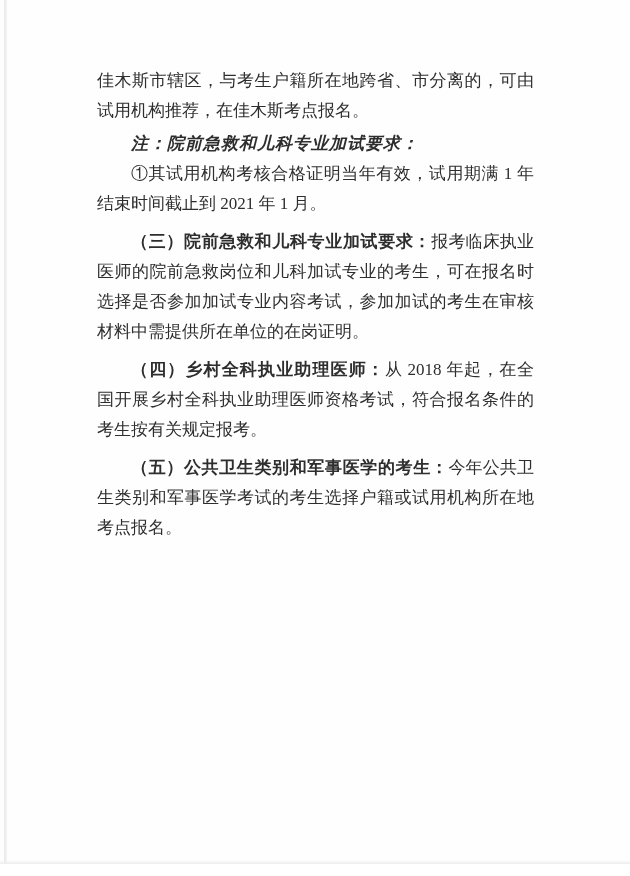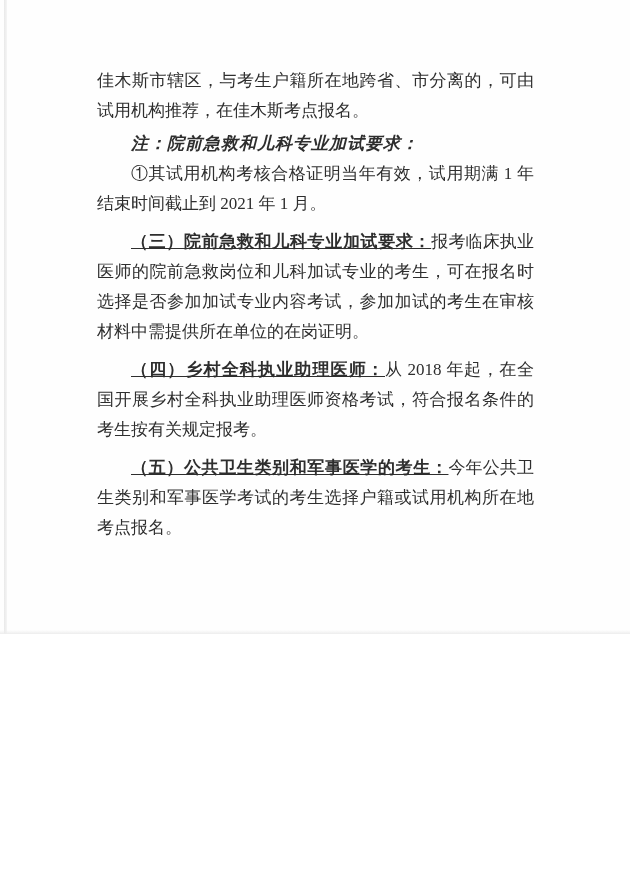--- a/index.html
+++ b/index.html
@@ -3,21 +3,21 @@
 <meta charset="utf-8">
 <style>
   html, body {
     margin: 0;
     padding: 0;
     background: #ffffff;
   }
   .page {
     position: relative;
     width: 630px;
-    height: 634px;
+    height: 864px;
     background: #fefefe;
     overflow: hidden;
     font-family: "Liberation Serif", "DejaVu Serif", serif;
     color: #2e2e2e;
   }
   
   .scan-edge-left {
     position: absolute;
     left: 4px;
     top: 0;
@@ -56,21 +56,20 @@
     font-style: italic;
     margin-top: 3px !important;
     letter-spacing: 1px;
   }
   .sec {
     margin-top: 8px !important;
   }
   .sec-head {
     font-weight: bold;
     letter-spacing: 0.5px;
-    text-decoration: underline;
   }
 </style>
 </head>
 <body>
 
 <div class="page">
   <div class="scan-edge-left"></div>
 
   <div class="content">
 

